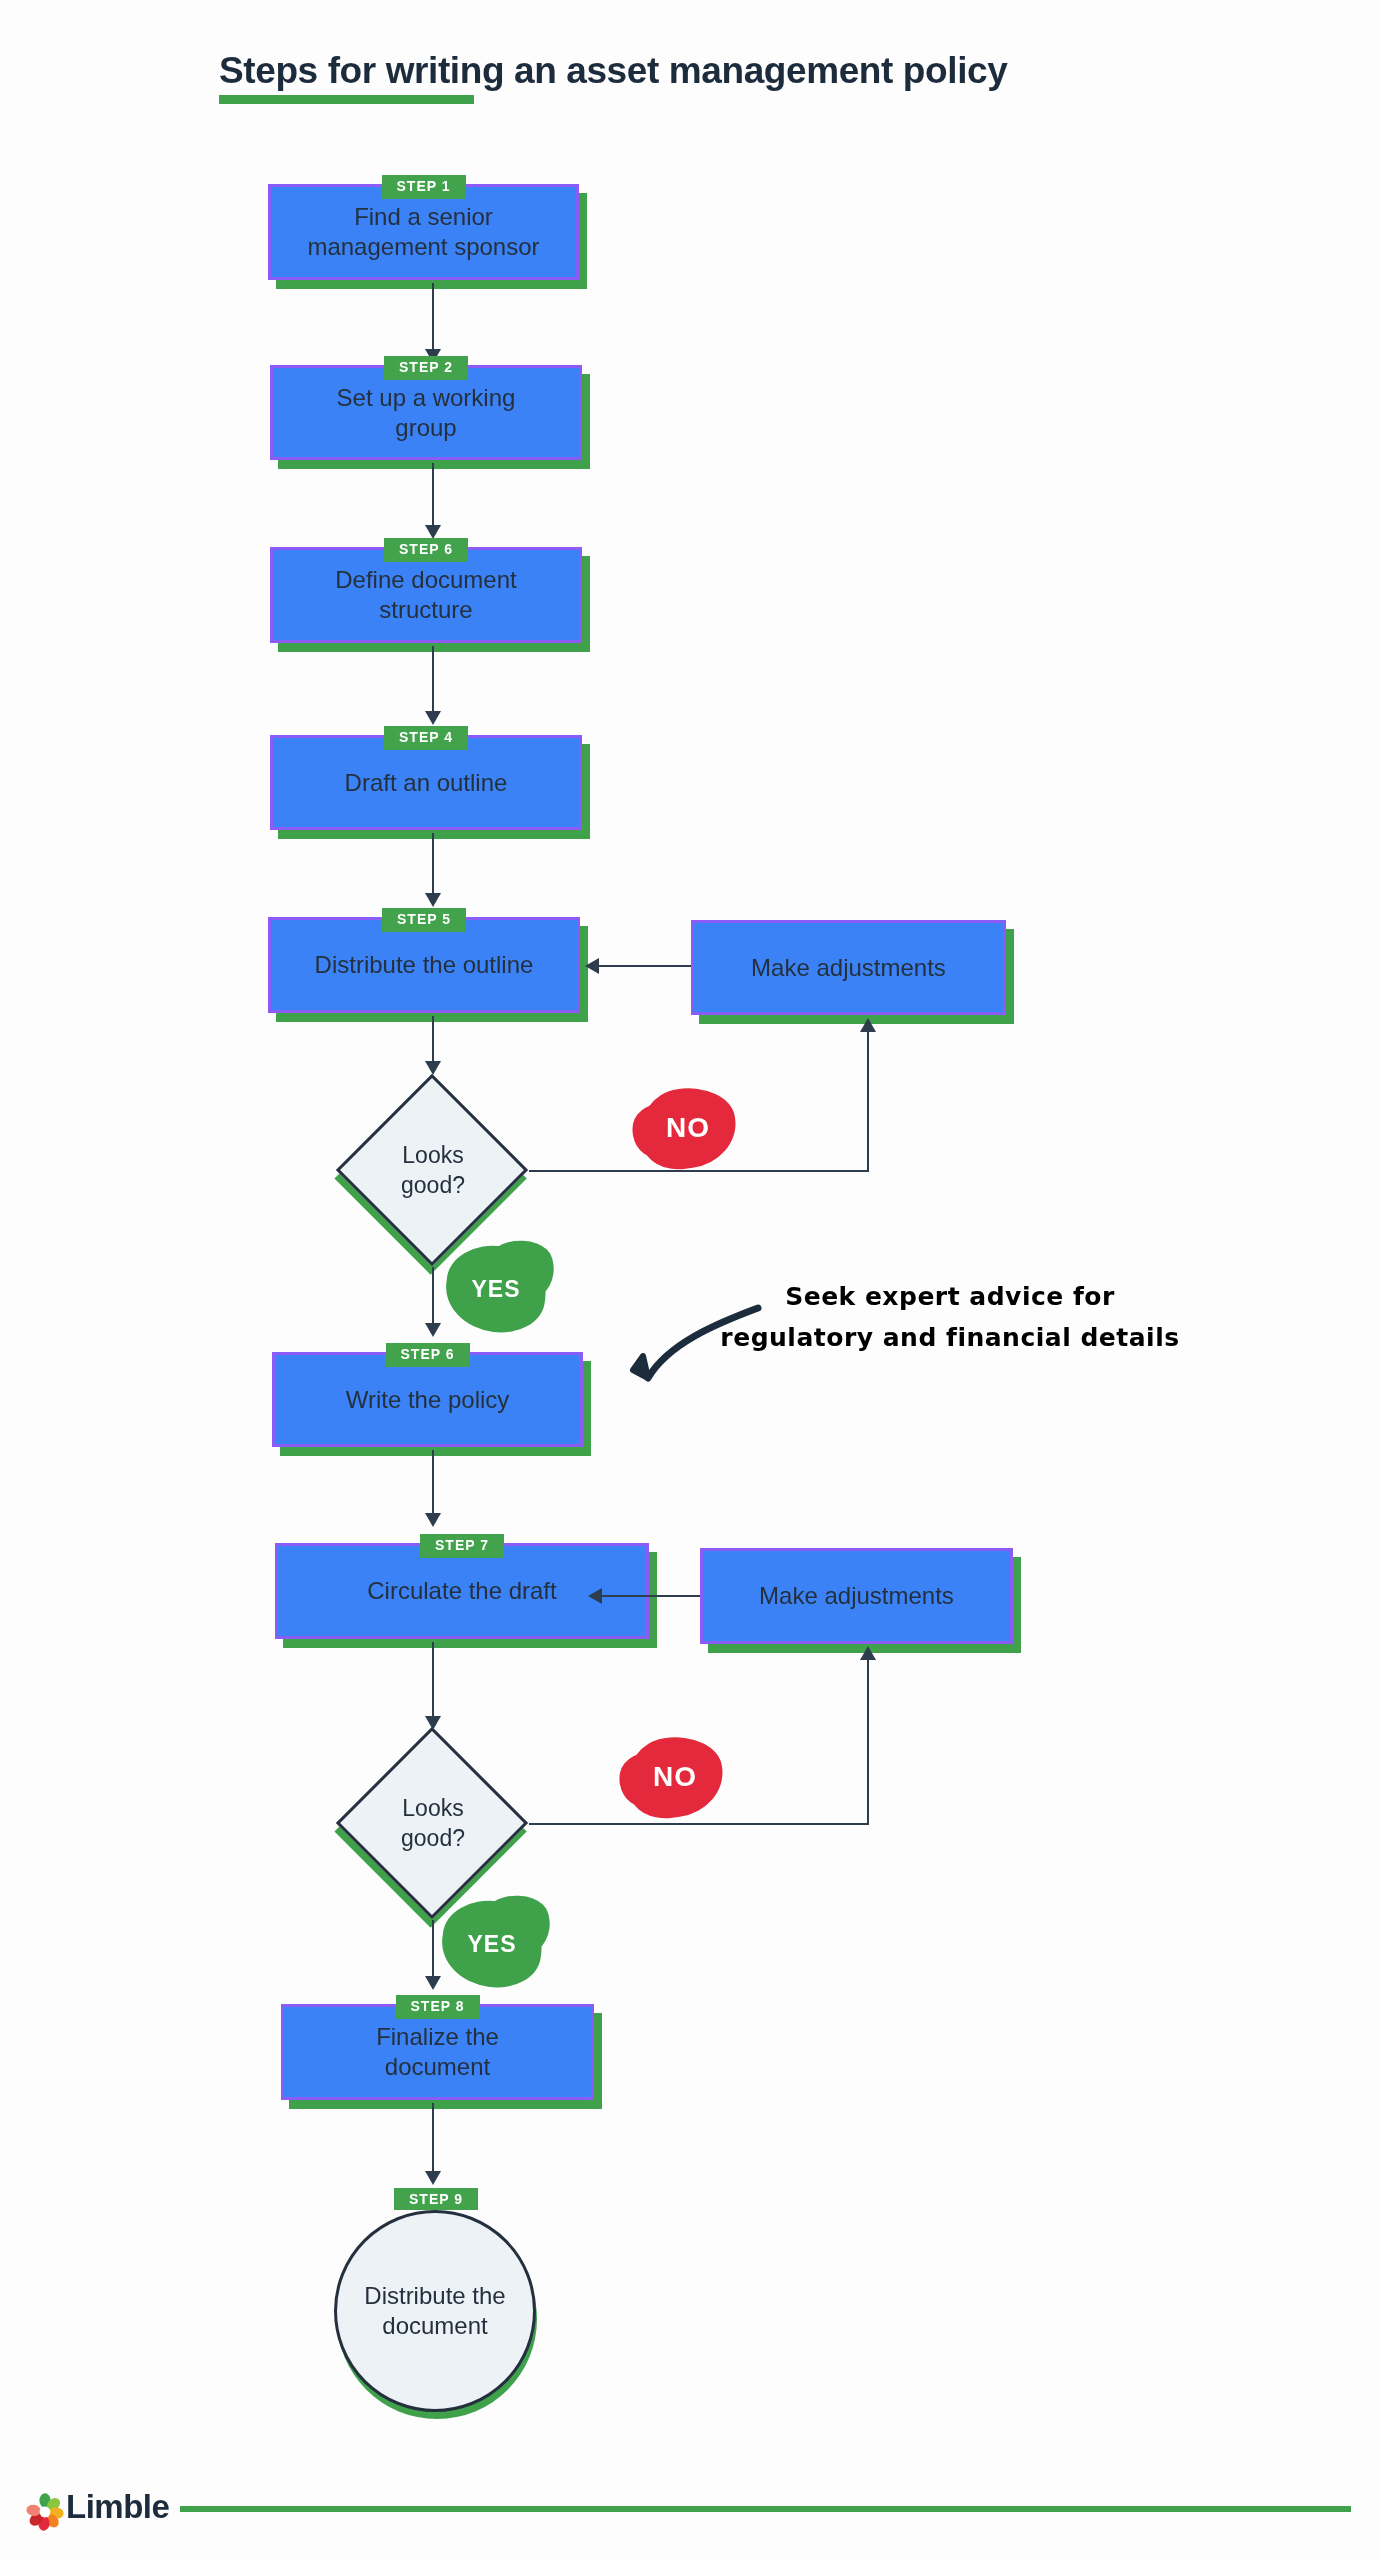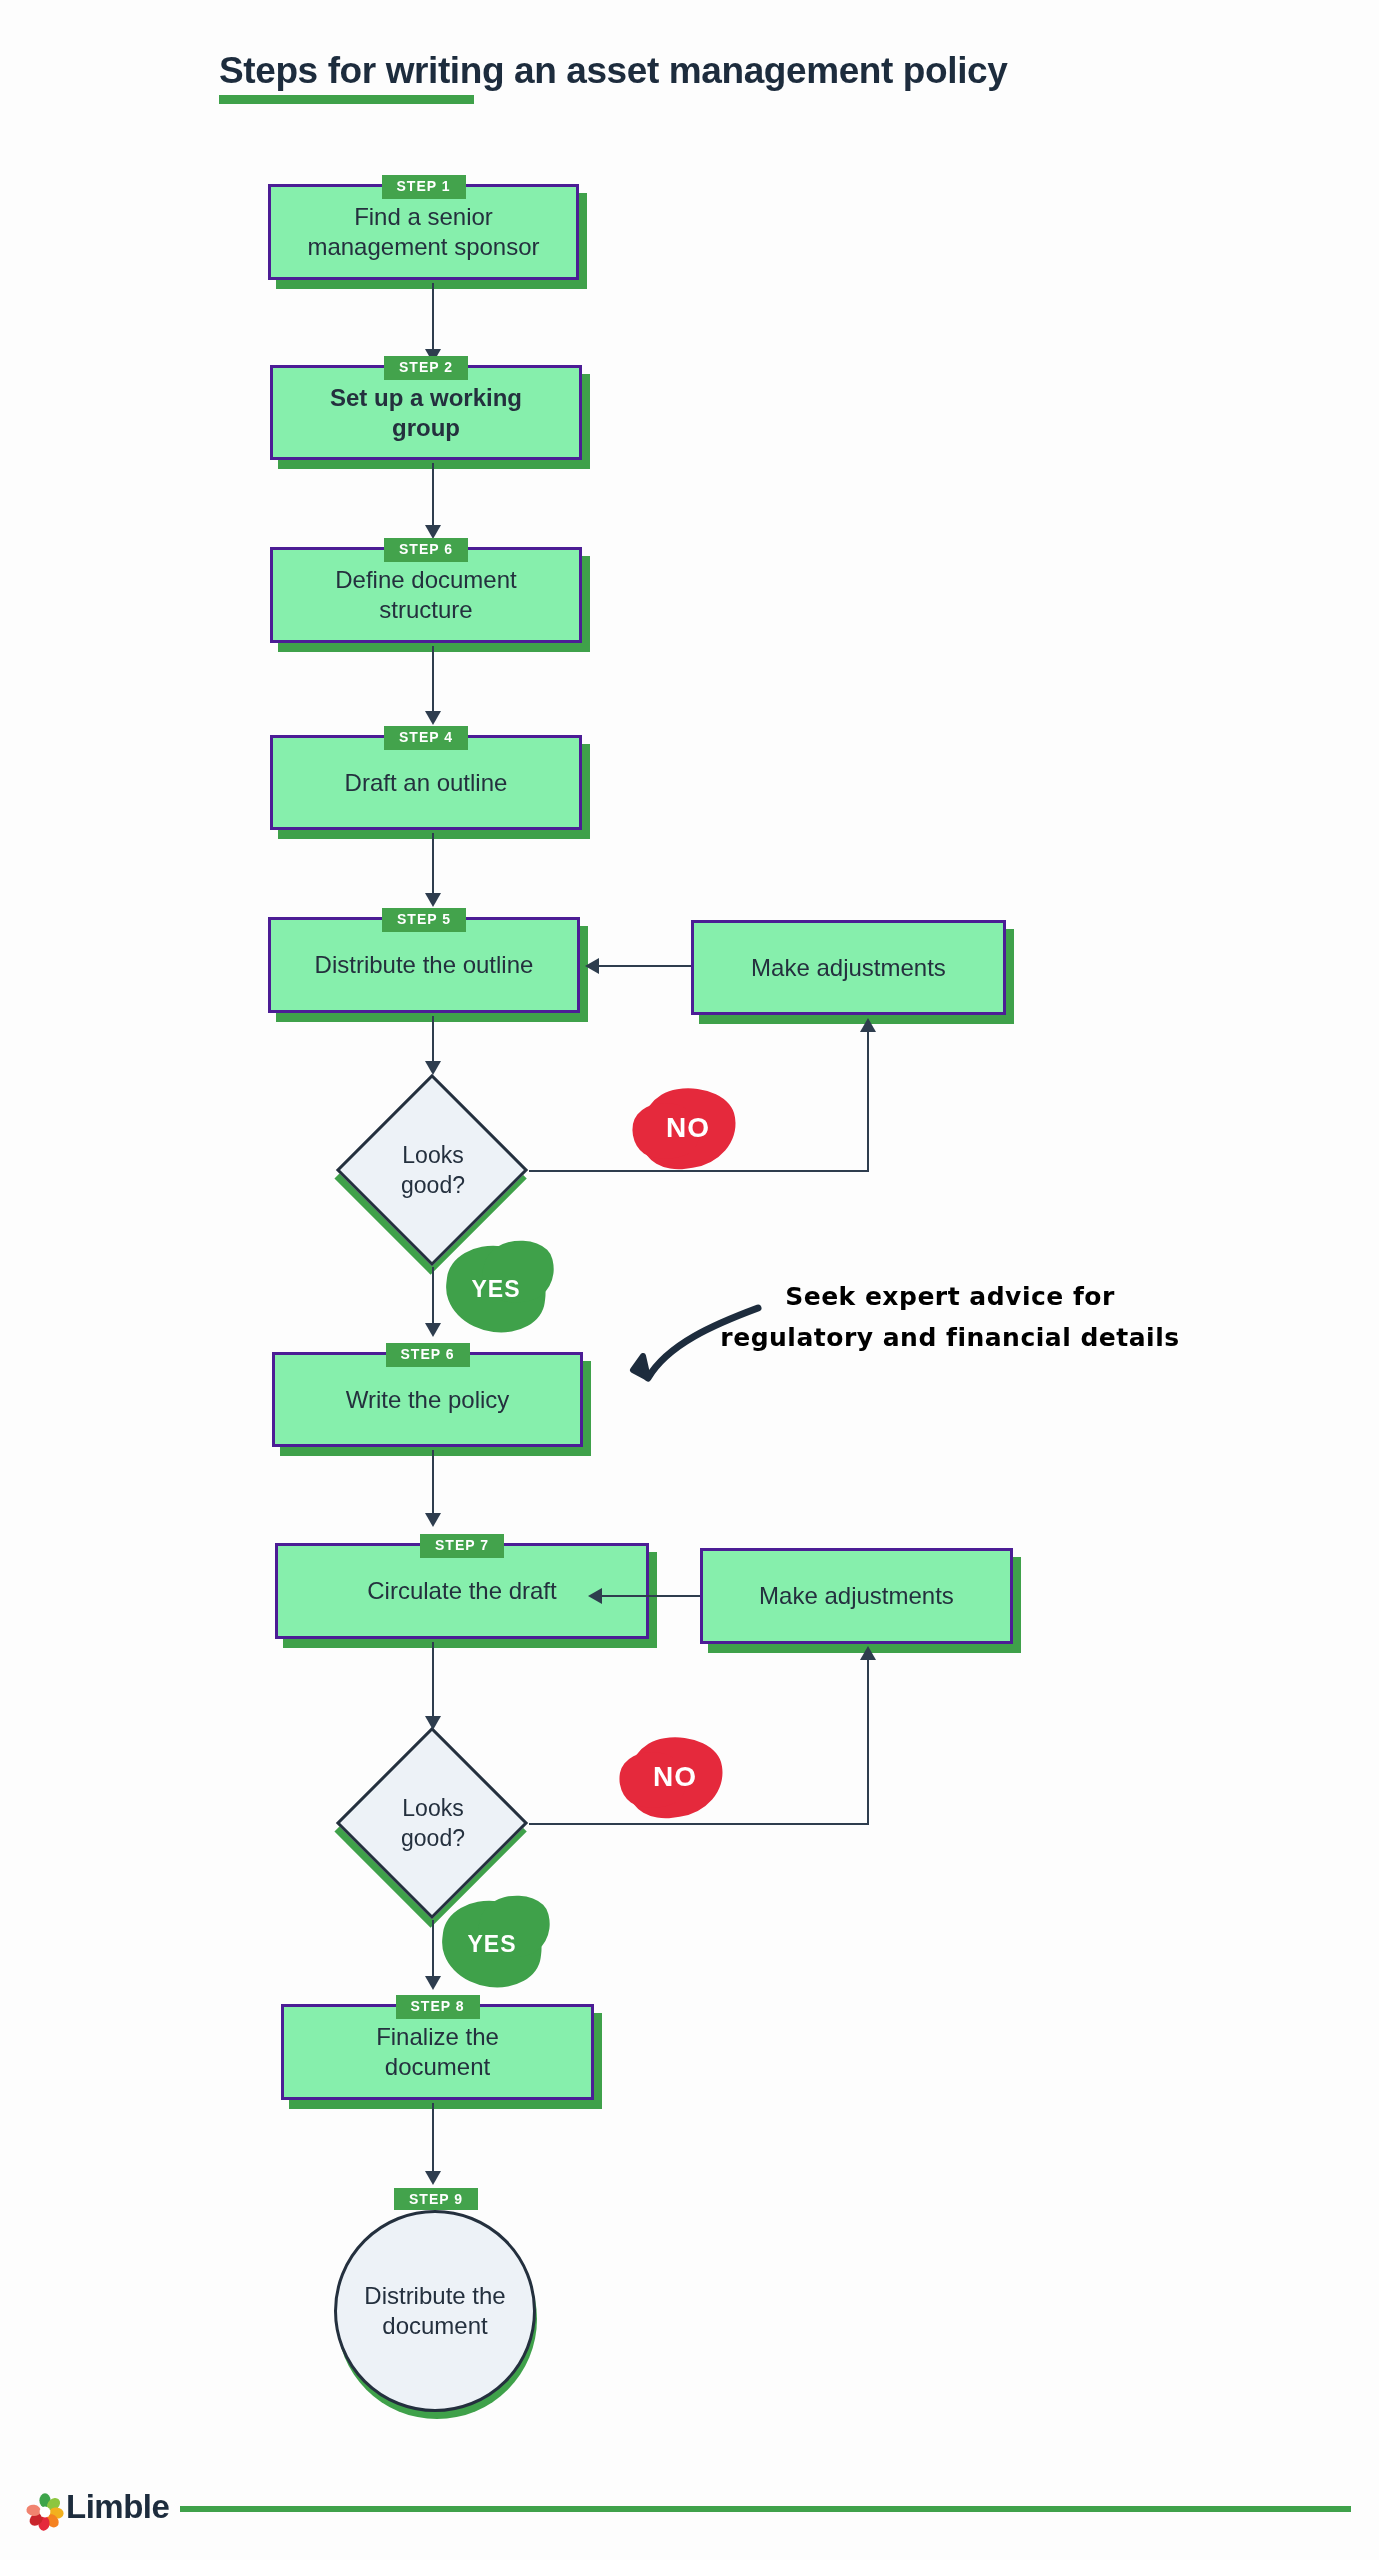--- a/index.html
+++ b/index.html
@@ -5,21 +5,21 @@
   html,body{margin:0;padding:0;background:#ffffff;}
   #stage{
     position:relative;width:1379px;height:2560px;background:#fdfdfd;overflow:hidden;
     font-family:"Liberation Sans","DejaVu Sans",sans-serif;color:#24303e;
   }
   
   .title{position:absolute;left:219px;top:50px;font-size:37px;font-weight:bold;letter-spacing:-0.4px;color:#1d2c3d;}
   .title-underline{position:absolute;left:219px;top:95px;width:255px;height:9px;background:#3fa14a;}
   
   .pbox{
-    position:absolute;background:#86efac;border:3px solid #4c1d95;
+    position:absolute;background:#3b82f6;border:3px solid #8b5cf6;
     box-shadow:8px 9px 0 0 #3fa14a;
     display:flex;align-items:center;justify-content:center;text-align:center;
     font-size:24px;line-height:1.25;color:#24303e;box-sizing:border-box;
   }
   .pbox .inner{padding:4px 14px;}
   .badge{
     position:absolute;top:-12px;left:50%;transform:translateX(-50%);
     background:#43a34c;color:#ffffff;font-size:14px;font-weight:bold;
     letter-spacing:1px;padding:3px 15px;white-space:nowrap;z-index:3;
   }
@@ -80,21 +80,21 @@
   <div class="title">Steps for writing an asset management policy</div>
   <div class="title-underline"></div>
 
   <div class="pbox" style="left:268px;top:184px;width:311px;height:96px;">
     <div class="badge">STEP 1</div>
     <div class="inner">Find a senior management sponsor</div>
   </div>
 
   <div class="pbox" style="left:270px;top:365px;width:312px;height:95px;">
     <div class="badge">STEP 2</div>
-    <div class="inner" style="max-width:240px;font-weight:bold;">Set up a working group</div>
+    <div class="inner" style="max-width:240px;">Set up a working group</div>
   </div>
 
   <div class="pbox" style="left:270px;top:547px;width:312px;height:96px;">
     <div class="badge">STEP 6</div>
     <div class="inner" style="max-width:230px;">Define document structure</div>
   </div>
 
   <div class="pbox" style="left:270px;top:735px;width:312px;height:95px;">
     <div class="badge">STEP 4</div>
     <div class="inner">Draft an outline</div>

